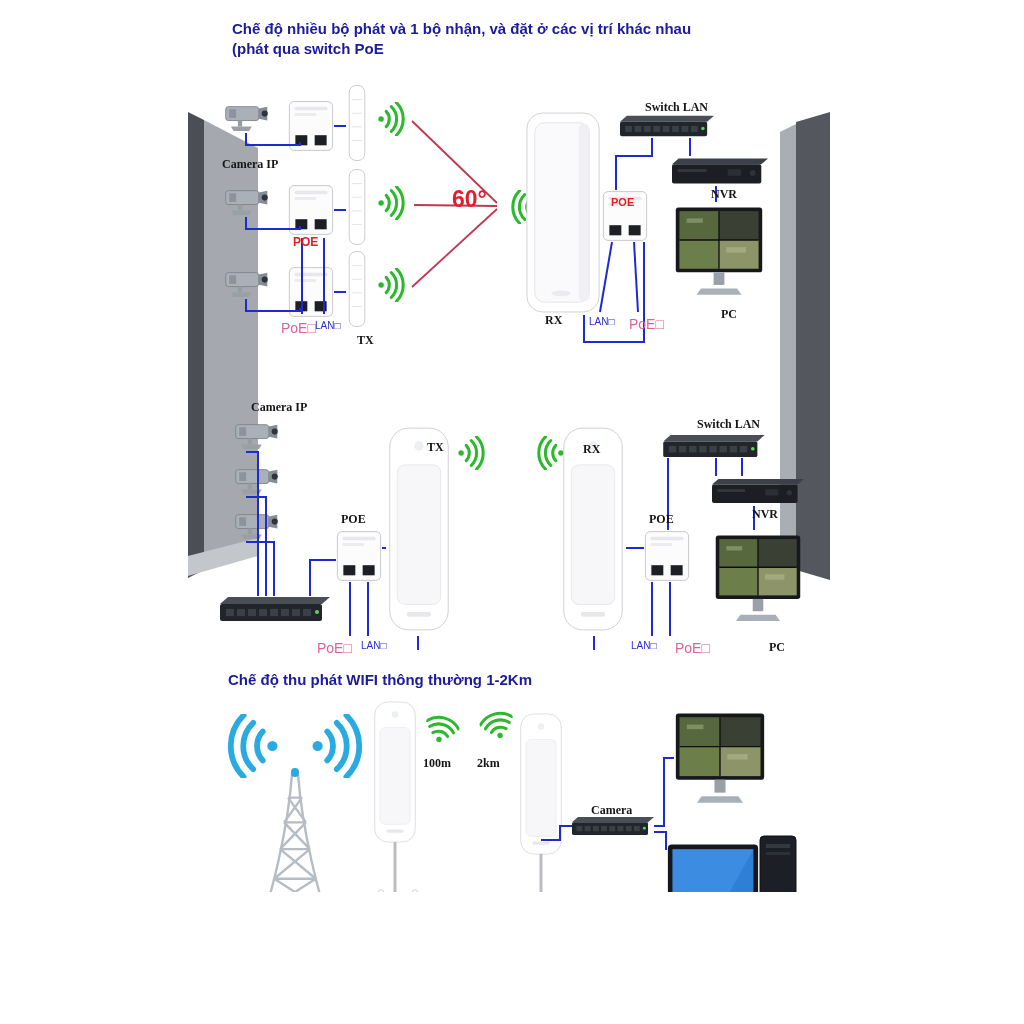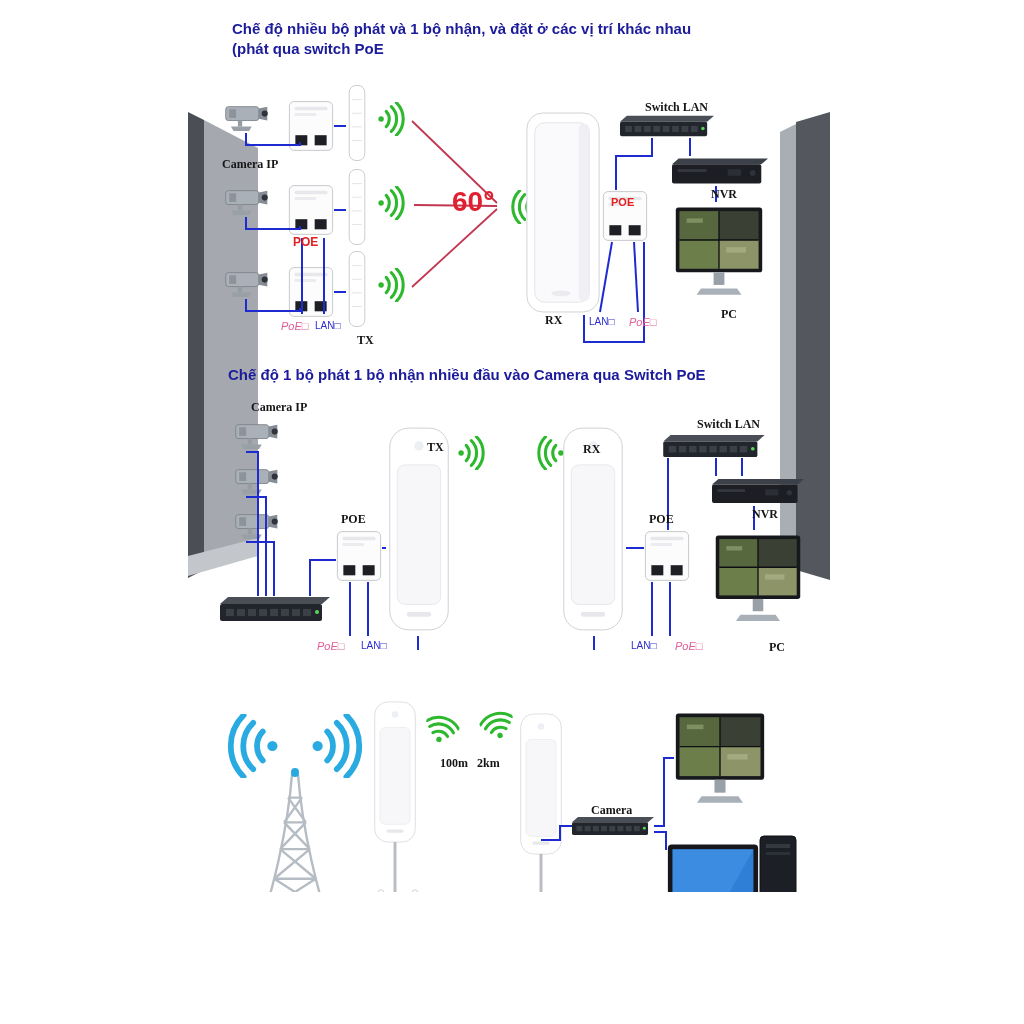--- a/index.html
+++ b/index.html
@@ -3,22 +3,22 @@
 <meta charset="utf-8">
 <style>
   * { margin:0; padding:0; box-sizing:border-box; }
   html,body { background:#ffffff; font-family:"Liberation Sans", sans-serif; }
   .stage { position:relative; width:1024px; height:892px; background:#ffffff; overflow:hidden; }
   .gfx { position:absolute; left:0; top:0; width:1024px; height:1024px; }
   .lbl { position:absolute; white-space:nowrap; line-height:1.15; }
   .t-title { color:#1b1b9b; font-weight:bold; font-size:15px; }
   .t-dev   { color:#151515; font-weight:bold; font-size:12px;font-family:Liberation Serif, serif; }
   .t-red   { color:#e32020; font-weight:bold; font-size:12px; }
-  .t-angle { color:#e02030; font-weight:bold; font-size:28px; }
-  .t-pink  { color:#e0609a; font-size:11px;font-style:italic; }
+  .t-angle { color:#e02030; font-weight:bold; font-size:23px; }
+  .t-pink  { color:#e0609a; font-size:14px; }
   .t-blue  { color:#2b2bd0; font-size:10px; }
   .t-wifi  { color:#6f7379; font-weight:normal; font-size:11px; }
 </style>
 </head>
 <body>
 
 <div class="stage">
 
   <svg class="gfx" viewBox="0 0 1024 1024">
     <defs>
@@ -294,33 +294,33 @@
   <span class="lbl t-dev" style="left:357px;top:334px">TX</span>
   <span class="lbl t-angle" style="left:452px;top:186px">60°</span>
   <span class="lbl t-dev" style="left:545px;top:314px">RX</span>
   <span class="lbl t-blue" style="left:589px;top:316px">LAN□</span>
   <span class="lbl t-pink" style="left:629px;top:316px">PoE□</span>
   <span class="lbl t-red" style="left:611px;top:196px;font-size:11px">POE</span>
   <span class="lbl t-dev" style="left:645px;top:101px">Switch LAN</span>
   <span class="lbl t-dev" style="left:711px;top:188px">NVR</span>
   <span class="lbl t-dev" style="left:721px;top:308px">PC</span>
 
-  <span class="lbl t-title" style="left:228px;top:366px">Chế độ 1 bộ phát 1 bộ nhận nhiều đầu vào Camera qua Switch PoE</span>
   <span class="lbl t-dev" style="left:251px;top:401px">Camera IP</span>
   <span class="lbl t-dev" style="left:341px;top:513px">POE</span>
   <span class="lbl t-dev" style="left:427px;top:441px">TX</span>
   <span class="lbl t-dev" style="left:583px;top:443px">RX</span>
   <span class="lbl t-dev" style="left:697px;top:418px">Switch LAN</span>
   <span class="lbl t-dev" style="left:752px;top:508px">NVR</span>
   <span class="lbl t-dev" style="left:649px;top:513px">POE</span>
   <span class="lbl t-dev" style="left:769px;top:641px">PC</span>
   <span class="lbl t-pink" style="left:317px;top:640px">PoE□</span>
   <span class="lbl t-blue" style="left:361px;top:640px">LAN□</span>
   <span class="lbl t-blue" style="left:631px;top:640px">LAN□</span>
   <span class="lbl t-pink" style="left:675px;top:640px">PoE□</span>
 
-  <span class="lbl t-dev" style="left:440px;top:757px">100m</span>
+  <span class="lbl t-title" style="left:228px;top:671px">Chế độ thu phát WIFI thông thường 1-2Km</span>
+  <span class="lbl t-dev" style="left:423px;top:757px">100m</span>
   <span class="lbl t-dev" style="left:477px;top:757px">2km</span>
   <span class="lbl t-dev" style="left:591px;top:804px">Camera</span>
   <span class="lbl t-wifi" style="left:386px;top:959px">wifi</span>
   <span class="lbl t-wifi" style="left:529px;top:963px">wifi</span>
   <span class="lbl t-dev" style="left:707px;top:936px">PC</span>
 </div>
 
 </body></html>

